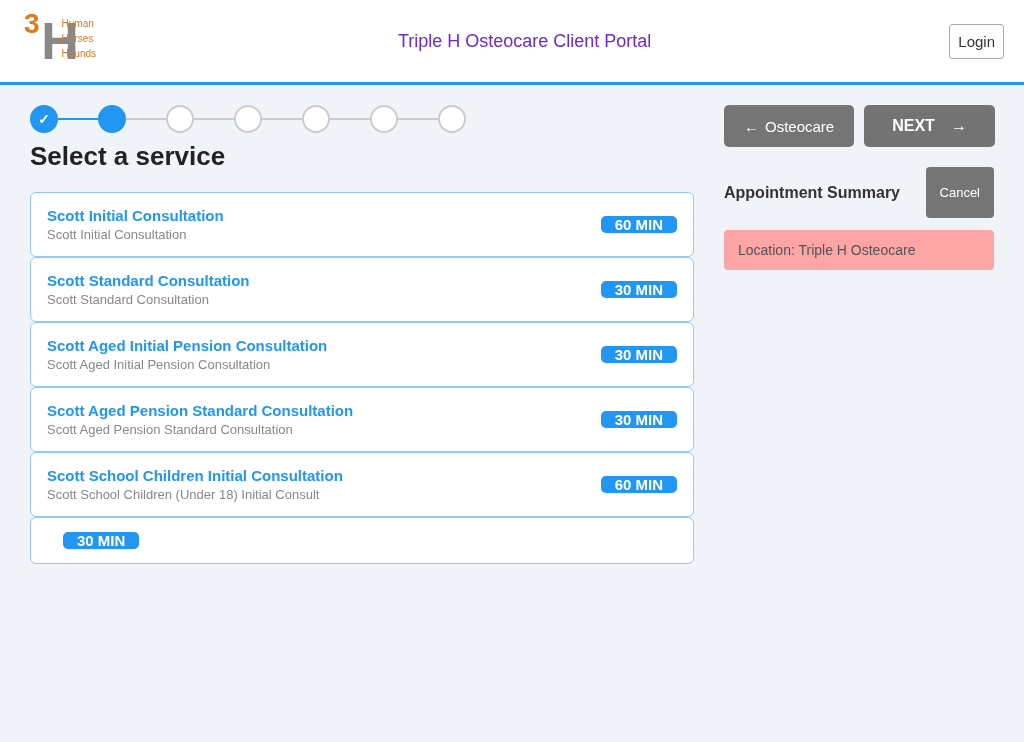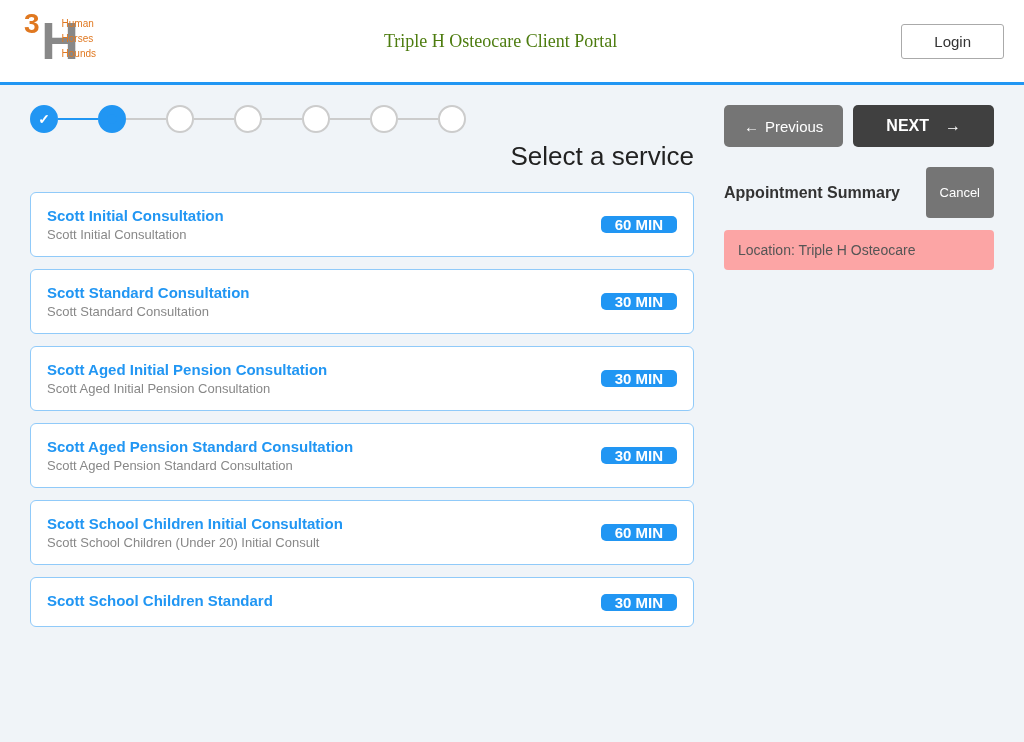--- a/index.html
+++ b/index.html
@@ -46,27 +46,26 @@
       color: #e07820;
       line-height: 1.5;
       position: absolute;
       right: 4px;
       top: 12px;
     }
     .header-title {
       flex: 1;
       text-align: center;
       font-size: 18px;
-      color: #4d7c0f;
-      font-family: Liberation Serif, serif;
+      color: #6d28d9;
     }
     .login-btn {
       border: 1px solid #aaa;
       background: #fff;
-      padding: 8px 32px;
+      padding: 8px 8px;
       font-size: 15px;
       cursor: pointer;
       border-radius: 3px;
       color: #333;
     }
 
     
     .main-content {
       display: flex;
       padding: 20px 30px;
@@ -105,34 +104,33 @@
     .step-dot { width: 10px; height: 10px; border-radius: 50%; background: #2196F3; }
     .step-line {
       width: 40px;
       height: 2px;
       background: #ccc;
     }
     .step-line.active { background: #2196F3; }
 
     
     .page-heading {
-      text-align: right;
+      text-align: left;
       font-size: 26px;
-      font-weight: normal;
+      font-weight: bold;
       color: #222;
       margin-bottom: 20px;
     }
 
     
     .service-card {
       background: #fff;
       border: 1.5px solid #90CAF9;
       border-radius: 6px;
       padding: 14px 16px;
-      margin-bottom: 12px;
       display: flex;
       align-items: center;
       justify-content: space-between;
       cursor: pointer;
     }
     .service-info { flex: 1; }
     .service-name {
       color: #2196F3;
       font-size: 15px;
       font-weight: bold;
@@ -173,21 +171,21 @@
       border: none;
       padding: 12px 20px;
       border-radius: 5px;
       font-size: 15px;
       cursor: pointer;
       display: flex;
       align-items: center;
       gap: 6px;
     }
     .next-btn {
-      background: #404040;
+      background: #737373;
       color: #fff;
       border: none;
       padding: 12px 28px;
       border-radius: 5px;
       font-size: 16px;
       font-weight: bold;
       cursor: pointer;
       display: flex;
       align-items: center;
       gap: 16px;
@@ -304,41 +302,37 @@
         <div class="service-card">
       <div class="service-info">
         <div class="service-name">Scott Aged Pension Standard Consultation</div>
         <div class="service-desc">Scott Aged Pension Standard Consultation</div>
       </div>
       <div class="duration-badge">30 MIN</div>
     </div>
         <div class="service-card">
       <div class="service-info">
         <div class="service-name">Scott School Children Initial Consultation</div>
-        <div class="service-desc">Scott School Children (Under 20) Initial Consult</div>
+        <div class="service-desc">Scott School Children (Under 18) Initial Consult</div>
       </div>
       <div class="duration-badge">60 MIN</div>
     </div>
         <div class="service-card">
-      <div class="service-info">
-        <div class="service-name">Scott School Children Standard</div>
-        <div class="service-desc"></div>
-      </div>
       <div class="duration-badge">30 MIN</div>
     </div>
       </div>
 
   </div>
 
   <div class="right-panel">
 
     <div class="nav-buttons">
       <button class="prev-btn">
         <span>←</span>
-        <span>Previous</span>
+        <span>Osteocare</span>
       </button>
       <button class="next-btn">
         <span>NEXT</span>
         <span>→</span>
       </button>
     </div>
 
     <div class="summary-header">
       <span class="summary-title">Appointment Summary</span>
       <button class="cancel-btn">Cancel</button>

